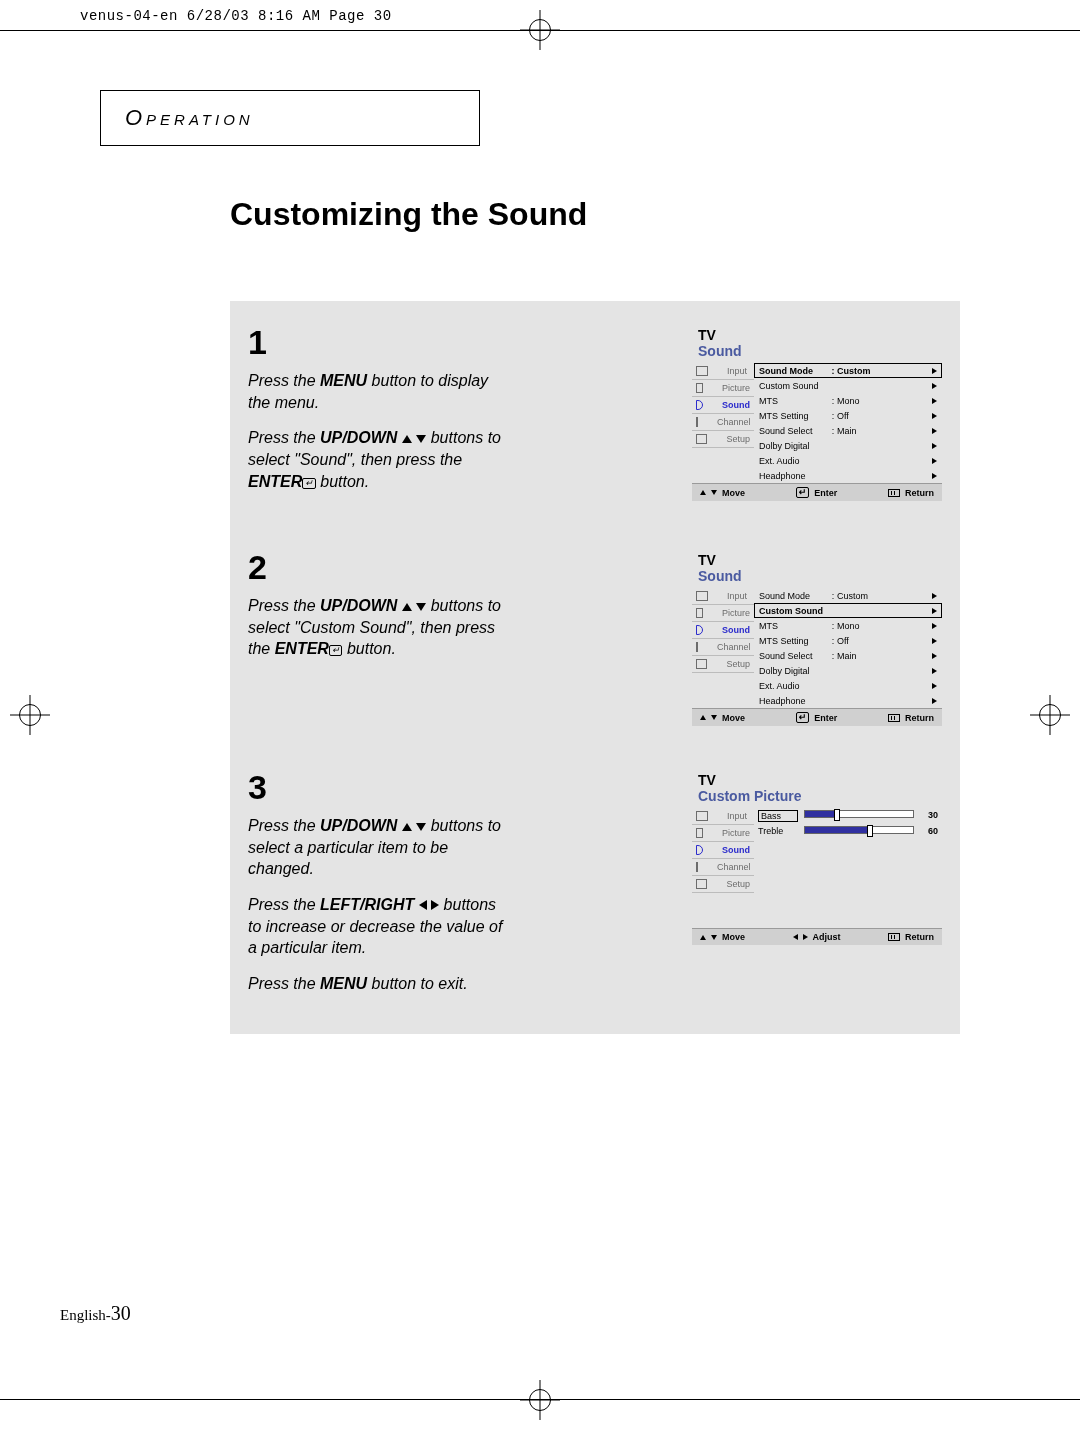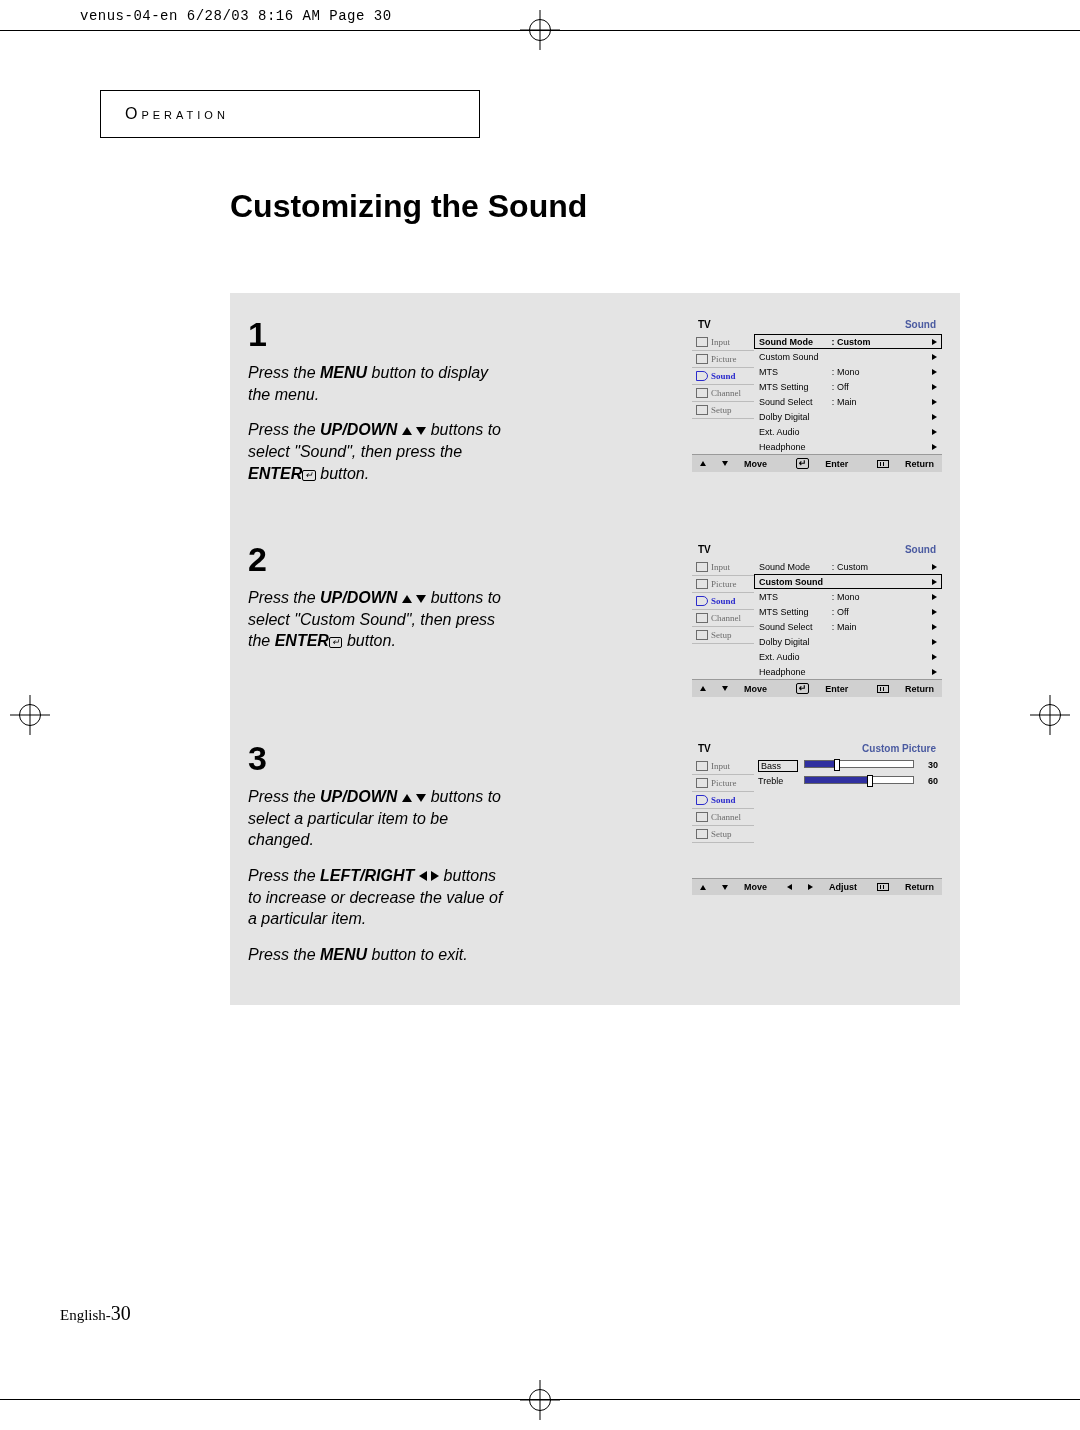--- a/index.html
+++ b/index.html
@@ -17,54 +17,54 @@
   .reg-top    { top: 10px;  left: 50%; transform: translateX(-50%); }
   .reg-bottom { bottom: 10px; left: 50%; transform: translateX(-50%); }
   .reg-left   { left: 10px; top: 50%; transform: translateY(-50%); }
   .reg-right  { right: 10px; top: 50%; transform: translateY(-50%); }
 
   .slug { position: absolute; top: 8px; left: 80px; font-size: 14px; font-family: "Courier New", monospace; color: #000; letter-spacing: .5px; }
 
   .page { position: absolute; top: 60px; left: 60px; right: 60px; bottom: 60px; }
 
   .box { border: 1px solid #000; padding: 14px 24px; width: 380px; margin-left: 40px; margin-top: 30px; }
-  .box span { font-size: 16px; letter-spacing: 4px; font-variant: small-caps; }
+  .box span { font-size: 22px; letter-spacing: 4px; font-variant: small-caps; font-style: italic; }
 
   .content { margin-left: 170px; margin-right: 60px; margin-top: 50px; }
   .title { font-size: 32px; font-weight: bold; margin-bottom: 12px; }
   .lead  { font-size: 18px; font-family: Georgia, 'Times New Roman', serif; line-height: 1.35; margin-bottom: 32px; }
 
   .steps { background: #e4e4e4; padding: 22px 18px 26px; }
   .step  { display: flex; align-items: flex-start; gap: 18px; margin-bottom: 42px; }
   .step:last-child { margin-bottom: 0; }
   .left  { flex: 0 0 260px; }
   .num   { font-size: 34px; font-weight: 900; margin-bottom: 8px; }
   .instr { font-size: 16px; line-height: 1.35; font-style: italic; }
   .instr p { margin-bottom: 14px; }
   .instr b { font-weight: 800; }
 
   .osd { flex: 0 0 250px; background: #e4e4e4; margin-left: auto; }
   .osd-inner { border: 0; }
-  .osd-head { display:flex; justify-content: space-between; font-size: 10px; font-weight: bold; padding: 4px 6px; }
+  .osd-head { display:flex; justify-content: space-between; font-size: 14px; font-weight: bold; padding: 4px 6px; flex-direction: column; }
   .osd-head .r { color: #4a5aa0; }
   .osd-body { display:flex; }
   .osd-side { width: 62px; font-size: 9px; }
-  .osd-side .it { display:flex; align-items:center; gap:3px; padding: 3px 4px; border-bottom: 1px solid #bcbcbc; color:#6c6c6c;font-family:Liberation Serif, serif; }
+  .osd-side .it { display:flex; align-items:center; gap:19px; padding: 3px 4px; border-bottom: 1px solid #bcbcbc; color:#6c6c6c; }
   .osd-side .it.active { color:#2b2bcc; font-weight:bold; }
   .osd-side .it .ic { width:12px; height:10px; border:1px solid currentColor; display:inline-block; }
   .osd-side .it .ic.sound { border-radius: 0 6px 6px 0; }
   .osd-main { flex:1; font-size: 9px; }
   .osd-row { display:flex; align-items:center; border:1px solid transparent; padding: 1px 4px; height: 15px; }
   .osd-row.sel { border:1px solid #000; font-weight:bold; background:#fff0; }
   .osd-row .k { flex: 0 0 70px; }
   .osd-row .c { flex: 0 0 8px; text-align:center; }
   .osd-row .v { flex: 1; }
   .osd-row .ar { flex: 0 0 8px; text-align:right; }
   .osd-foot { display:flex; justify-content: space-between; font-size: 9px; font-weight:bold; padding: 3px 8px; background:#d0d0d0; border-top: 1px solid #9a9a9a; }
-  .osd-foot span { display:flex; align-items:center; gap:16px; }
+  .osd-foot span { display:flex; align-items:center; gap:5px; }
 
   .slider-row { display:flex; align-items:flex-start; padding:2px 4px; font-size:9px; gap:6px; }
   .slider-row .lab { flex:0 0 40px; }
   .slider-row.sel .lab { border:1px solid #000; padding:0 2px; }
   .slider { flex:1; height:8px; border:1px solid #666; position:relative; background:#fff; }
   .slider .fill { position:absolute; left:0; top:0; bottom:0; background:#3030a0; }
   .slider .knob { position:absolute; top:-2px; width:6px; height:12px; background:#fff; border:1px solid #000; transform:translateX(-50%); }
   .slider-row .val { flex:0 0 18px; text-align:right; font-weight:bold; }
 
   .footer { position:absolute; bottom: 45px; left:0; right:0; font-family: Liberation Serif, serif; font-size:15px;margin-top:32px; }

